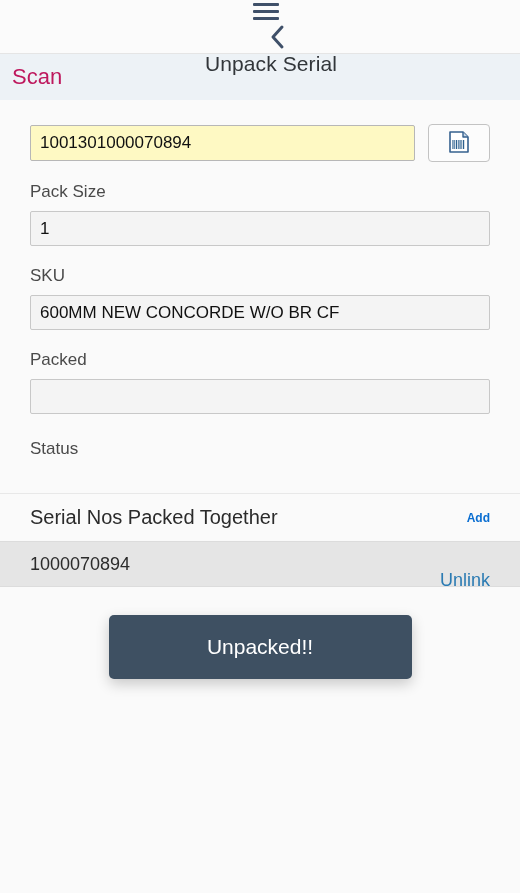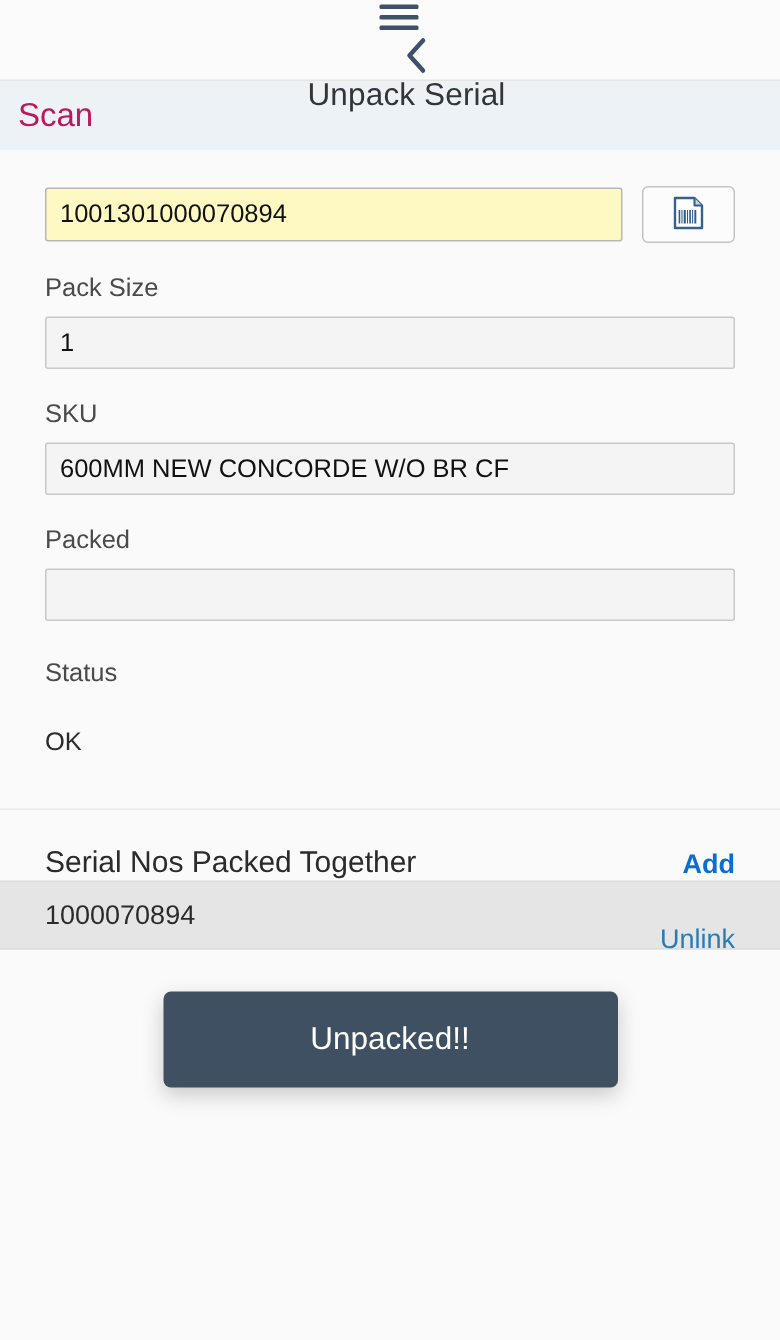--- a/index.html
+++ b/index.html
@@ -153,31 +153,31 @@
   
   .list {
     margin-top: 34px;
   }
   .list-header {
     background: #fafafa;
     border-top: 1px solid #e8e8e8;
     border-bottom: 1px solid #dcdcdc;
     height: 49px;
     display: flex;
-    align-items: flex-end;
+    align-items: center;
     justify-content: space-between;
     padding: 0 30px;
     box-sizing: border-box;
   }
   .list-header-title {
     font-size: 20px;
     color: #2b2b2b;
   }
   .link-add {
-    font-size: 18px;
+    font-size: 12px;
     font-weight: bold;
     color: #0a6ed1;
     cursor: pointer;
   }
   .list-row {
     background: #e5e5e5;
     border-bottom: 1px solid #dcdcdc;
     height: 45px;
     display: flex;
     align-items: center;
@@ -262,21 +262,20 @@
   <div class="field-label">Pack Size</div>
   <input class="ro-input" type="text" value="1" style="">
 
   <div class="field-label tight">SKU</div>
   <input class="ro-input" type="text" value="600MM NEW CONCORDE W/O BR CF" style="">
 
   <div class="field-label tight">Packed</div>
   <input class="ro-input" type="text" value="" style="">
 
   <div class="status-label">Status</div>
-  <div class="status-value">OK</div>
 
 </div>
 
 <div class="list">
   <div class="list-header">
     <div class="list-header-title">Serial Nos Packed Together</div>
     <div class="link-add">Add</div>
   </div>
   <div class="list-row">
     <div class="list-row-text">1000070894</div>

